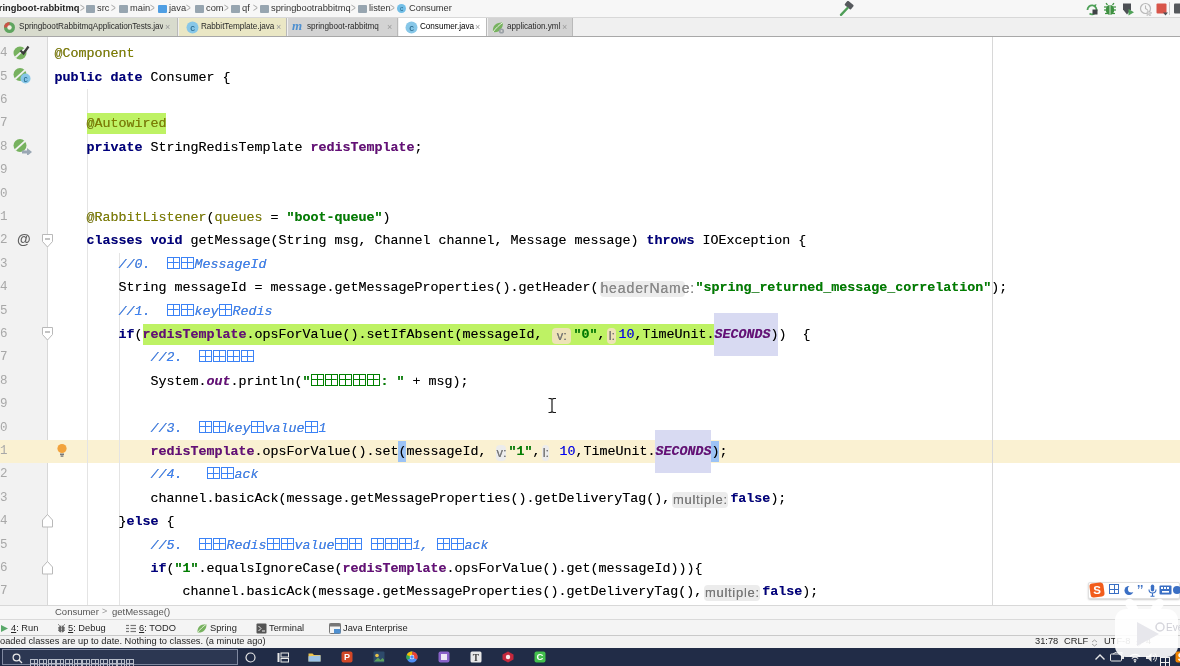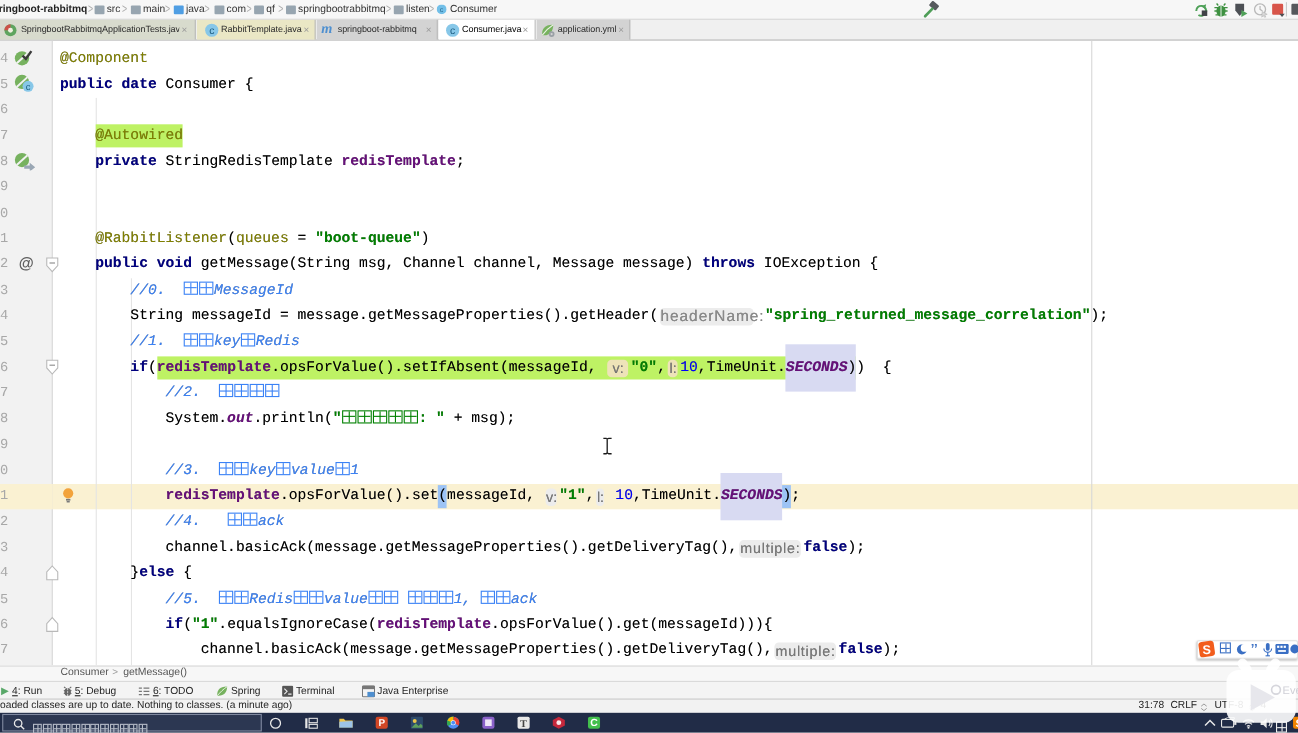--- a/index.html
+++ b/index.html
@@ -167,21 +167,21 @@
   <div class="abs" style="left:0;top:403px;width:48px;height:23.4px;background:#FAF1D2"></div>
   <div class="guide" style="left:87px;top:52px;height:516px"></div>
   <div class="guide" style="left:119px;top:215.8px;height:352px"></div>
   <div id="marginline"></div>
   <div id="code">
     <div class="cl" style="top:5.2px"><span class="ann">@Component</span></div>
     <div class="cl" style="top:28.6px"><span class="kw">public date </span>Consumer {</div>
     <div class="cl" style="top:75.4px">    <span class="hlY"><span class="ann">@Autowired</span></span></div>
     <div class="cl" style="top:98.8px">    <span class="kw">private </span>StringRedisTemplate <span class="fld">redisTemplate</span>;</div>
     <div class="cl" style="top:169px">    <span class="ann">@RabbitListener</span>(<span class="ann">queues</span> = <span class="str">"boot-queue"</span>)</div>
-    <div class="cl" style="top:192.4px">    <span class="kw">public void </span>getMessage(String msg, Channel channel, Message message) <span class="kw">throws</span> IOException {</div>
+    <div class="cl" style="top:192.4px">    <span class="kw">classes void </span>getMessage(String msg, Channel channel, Message message) <span class="kw">throws</span> IOException {</div>
     <div class="cl" style="top:215.8px">        <span class="cmt">//0.  <i class="cj"></i><i class="cj"></i>MessageId</span></div>
     <div class="cl" style="top:239.2px">        String messageId = message.getMessageProperties().getHeader(<span class="pill" style="width:85px;font-size:14px;letter-spacing:.9px;color:#8a8a8a">headerName:</span> <span class="str">"spring_returned_message_correlation"</span>);</div>
     <div class="cl" style="top:262.6px">        <span class="cmt">//1.  <i class="cj"></i><i class="cj"></i>key<i class="cj"></i>Redis</span></div>
     <div class="cl" style="top:286px">        <span class="kw">if</span>(<span class="hlY"><span class="fld">redisTemplate</span>.opsForValue().setIfAbsent(messageId, <span class="pill pillY" style="width:19px">v:</span><span class="str">"0"</span>,<span class="pill pillY" style="width:9px">l:</span><span class="num">10</span>,TimeUnit.<span class="hlL"><span class="sta">SECONDS</span>)</span></span>)  {</div>
     <div class="cl" style="top:309.4px">            <span class="cmt">//2.  <i class="cj"></i><i class="cj"></i><i class="cj"></i><i class="cj"></i></span></div>
     <div class="cl" style="top:332.8px">            System.<span class="sta">out</span>.println(<span class="str">"<i class="cj"></i><i class="cj"></i><i class="cj"></i><i class="cj"></i><i class="cj"></i>: "</span> + msg);</div>
     <div class="cl" style="top:379.6px">            <span class="cmt">//3.  <i class="cj"></i><i class="cj"></i>key<i class="cj"></i>value<i class="cj"></i>1</span></div>
     <div class="cl" style="top:403px">            <span class="fld">redisTemplate</span>.opsForValue().set<span class="hlB">(</span>messageId, <span class="pill" style="width:10px">v:</span><span class="str">"1"</span>,<span class="pill" style="width:7px">l:</span> <span class="num">10</span>,TimeUnit.<span class="hlL"><span class="sta">SECONDS</span></span><span class="hlB">)</span>;</div>
     <div class="cl" style="top:426.4px">            <span class="cmt">//4.   <i class="cj"></i><i class="cj"></i>ack</span></div>
     <div class="cl" style="top:449.8px">            channel.basicAck(message.getMessageProperties().getDeliveryTag(),<span class="pill" style="width:56px;letter-spacing:.7px">multiple:</span><span class="kw">false</span>);</div>

